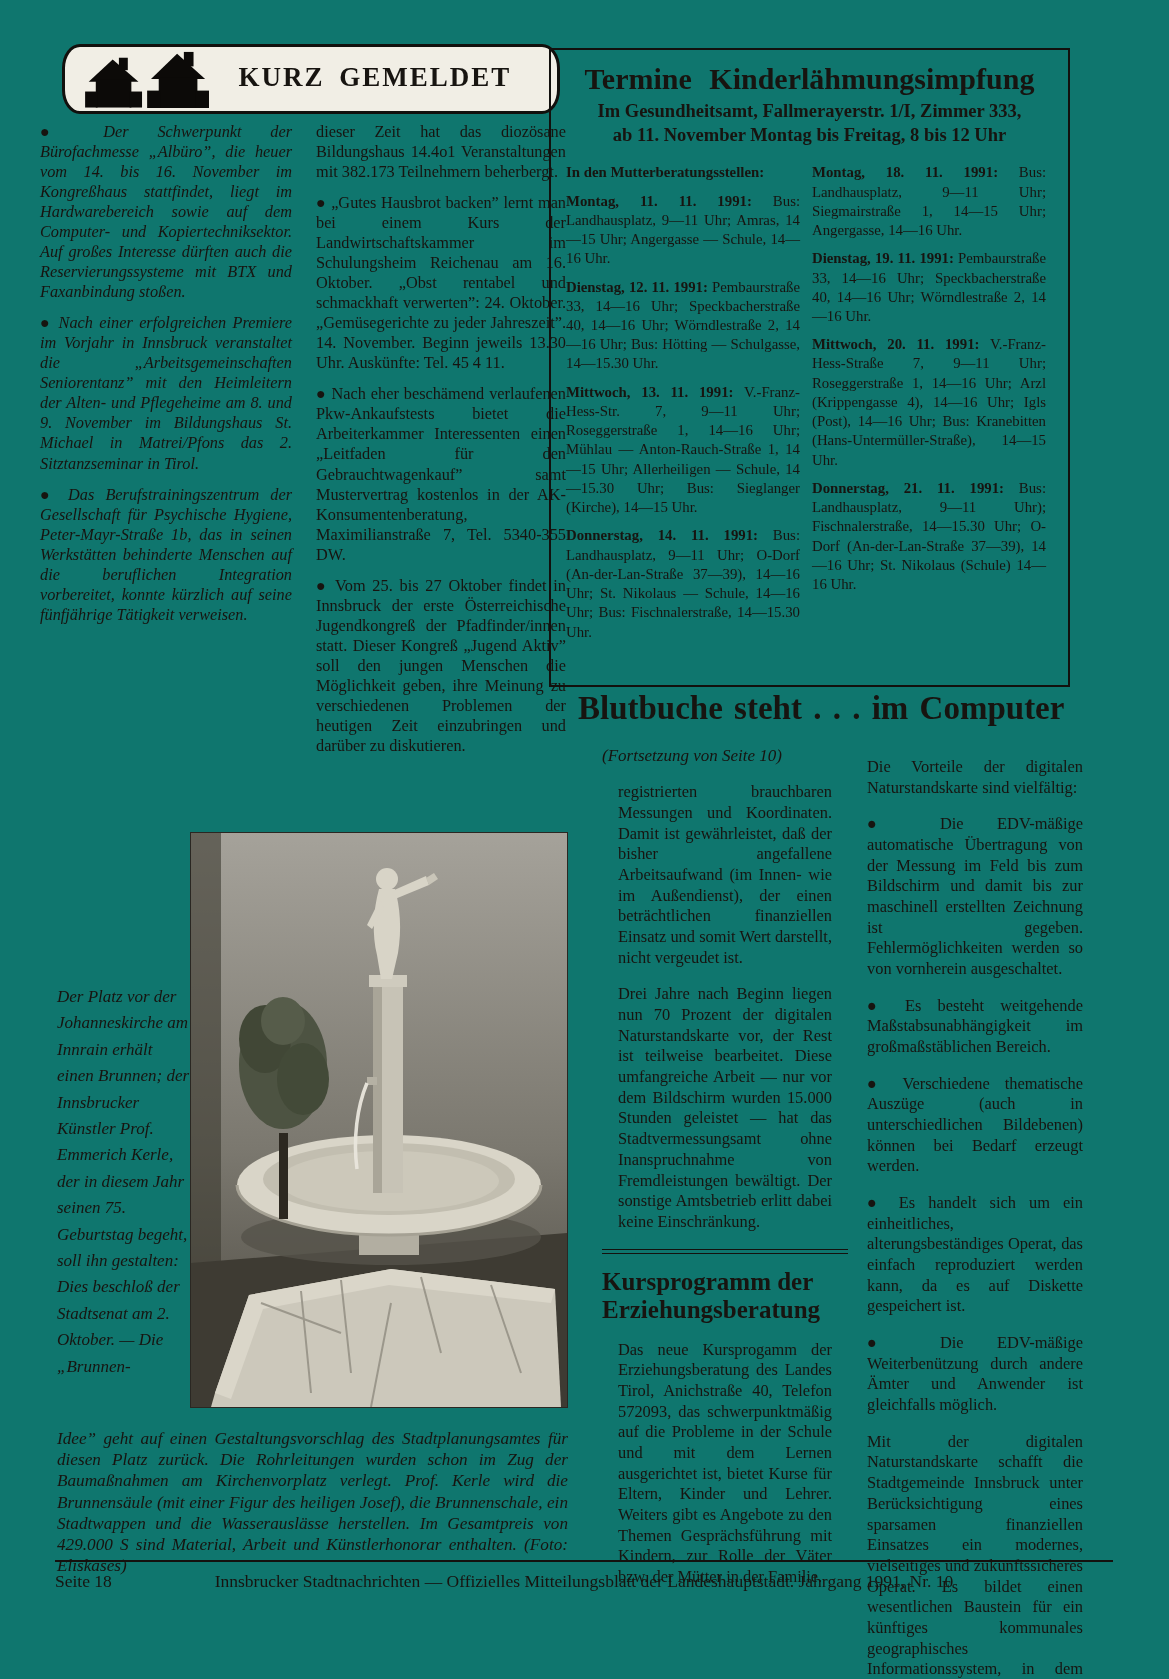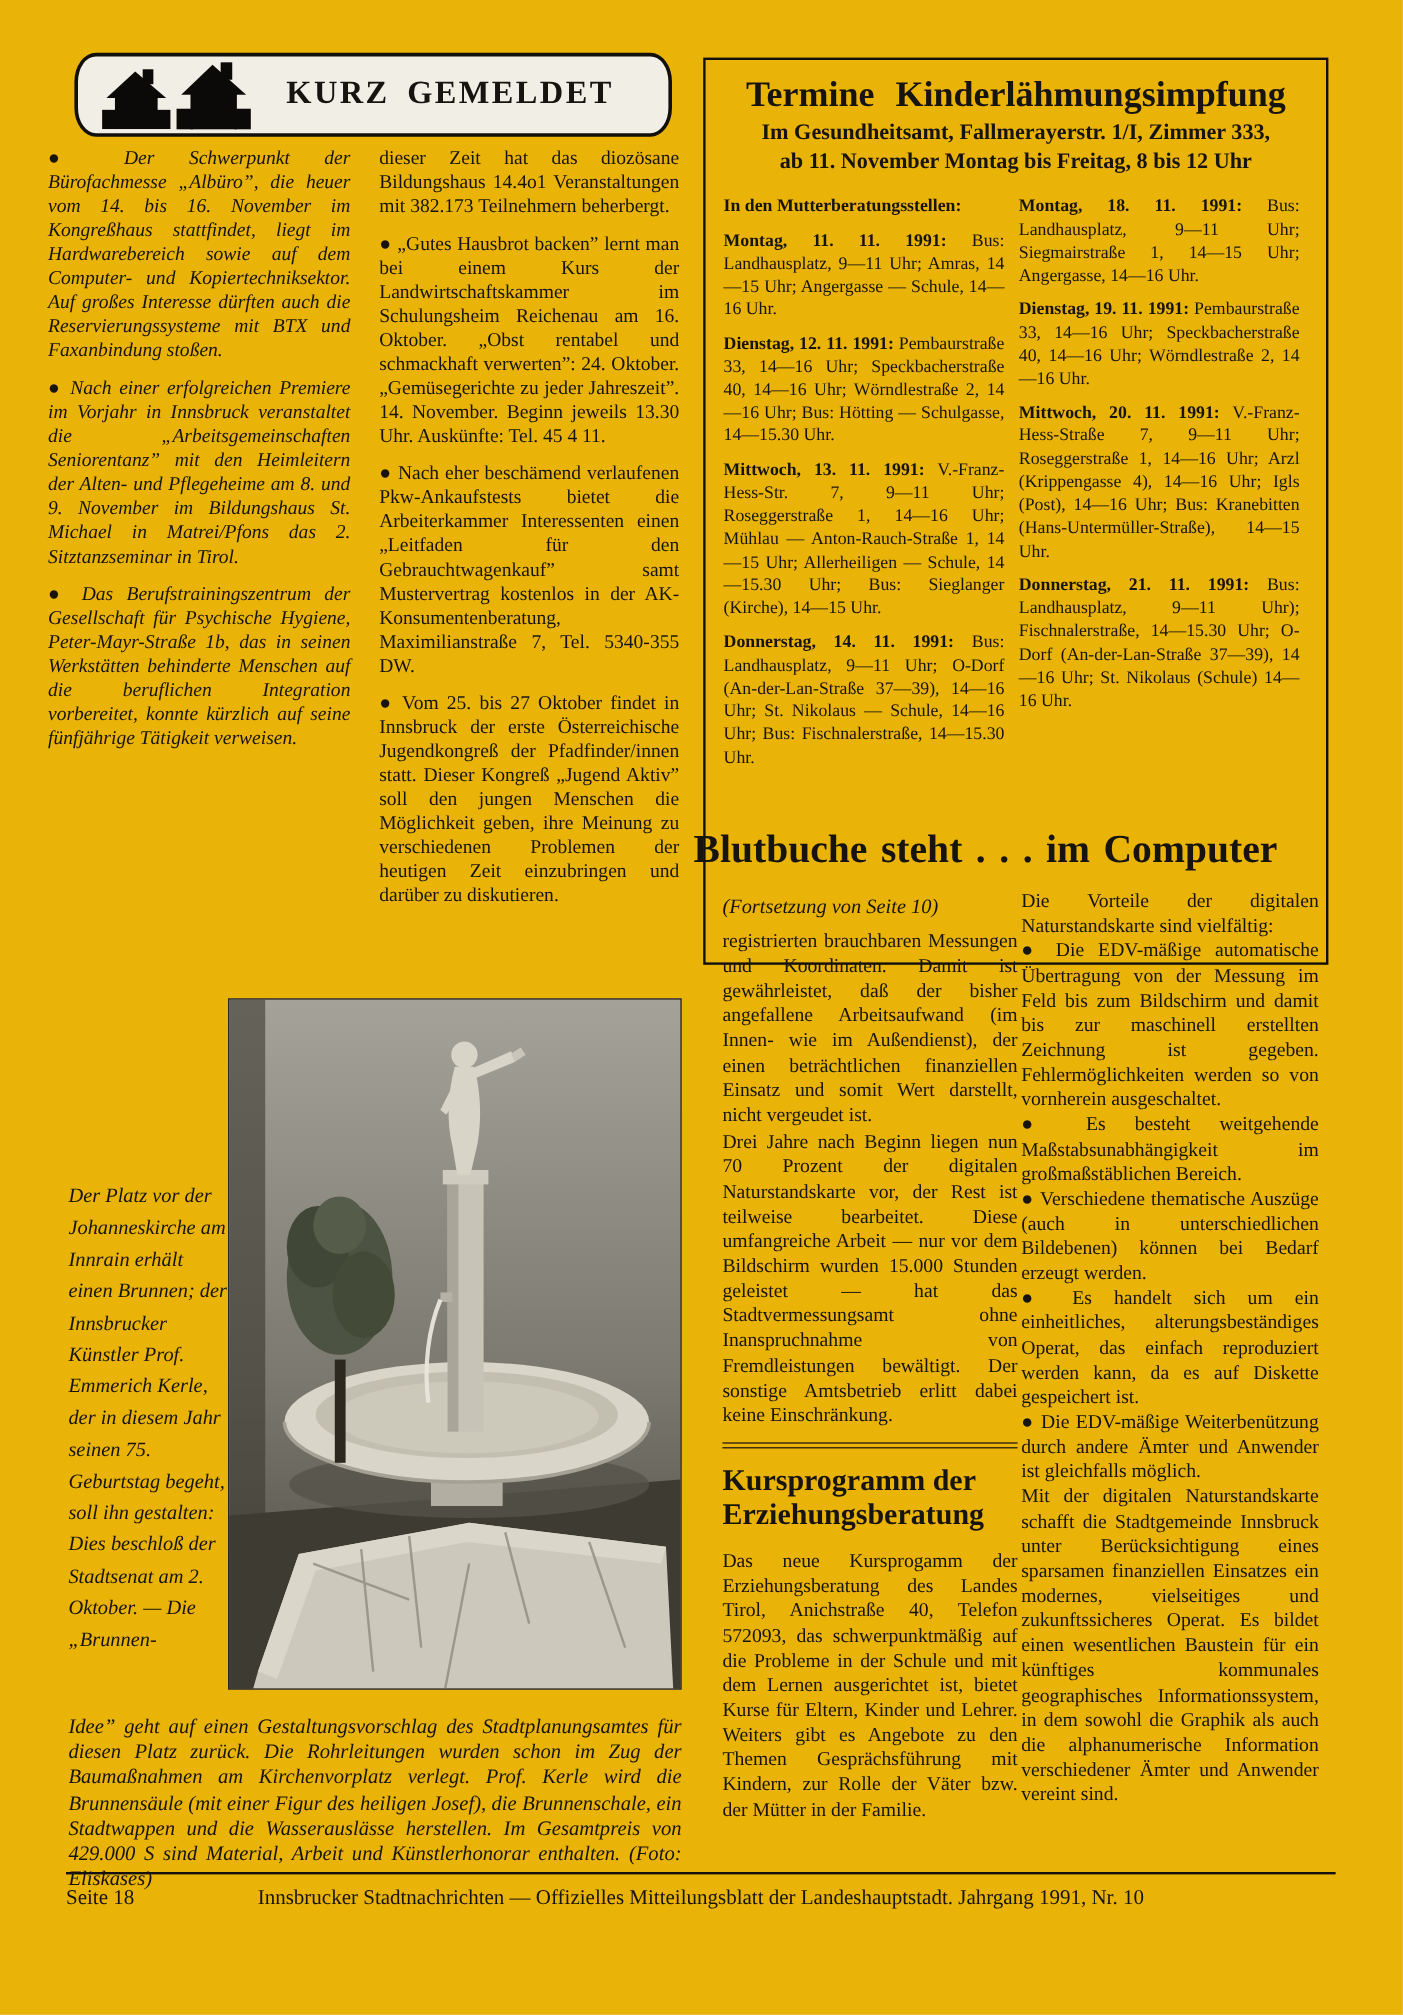--- a/index.html
+++ b/index.html
@@ -1,55 +1,55 @@
 <!DOCTYPE html>
 <html lang="de"><head>
 <meta charset="utf-8">
 <style>
   html,body{margin:0;padding:0;}
   body{background:#d8d5cd;}
   .page{
     position:relative;width:1169px;height:1679px;margin:0 auto;
-    background:#eab308;color:#171410;overflow:hidden;
+    background:#0f766e;color:#171410;overflow:hidden;
     font-family:"Liberation Serif","DejaVu Serif",serif;
   }
   
   .kurz-box{
     position:absolute;left:62px;top:44px;width:492px;height:64px;
     border:3px solid #12100d;border-radius:18px/24px;background:#f1eee5;
   }
   .kurz-box .icon{position:absolute;left:16px;top:3px;width:140px;height:58px;}
   .kurz-title{
     position:absolute;left:160px;top:15px;width:300px;text-align:center;
     font-size:27px;font-weight:bold;letter-spacing:2px;word-spacing:6px;
   }
   
   .ncol{position:absolute;width:252px;font-size:16.3px;line-height:1.23;text-align:justify;}
   .ncol p{margin:0 0 11px;}
   .col1{left:40px;top:122px;font-style:italic;}
   .col2{left:316px;top:122px;width:250px;}
   
   .termine-box{
-    position:absolute;left:586px;top:48px;width:521px;height:756px;
+    position:absolute;left:549px;top:48px;width:521px;height:639px;
     border:2.5px solid #12100d;box-sizing:border-box;padding:10px 15px 14px;
   }
   .termine-title{text-align:center;font-size:30px;font-weight:bold;word-spacing:10px;margin:2px 0 4px;}
   .t-sub{text-align:center;font-size:18.5px;font-weight:bold;line-height:1.28;}
   .t-columns{display:flex;gap:12px;margin-top:16px;}
   .t-col{width:234px;font-size:14.8px;line-height:1.3;text-align:justify;}
   .t-col p{margin:0 0 9px;}
   .t-head{font-weight:bold;}
   .t-col strong{font-weight:bold;}
   
   .blut-title{
     position:absolute;left:578px;top:690px;width:522px;
     font-size:33px;font-weight:bold;white-space:nowrap;word-spacing:3px;
   }
   .acol{position:absolute;font-size:16.4px;line-height:1.26;text-align:justify;}
-  .acol p{margin:0;}
+  .acol p{margin:16px;}
   .blut-left{left:602px;top:745px;width:246px;}
   .blut-right{left:851px;top:741px;width:248px;}
   .fortsetzung{font-style:italic;font-size:17px;margin:0 0 8px !important;}
   .gap{margin-bottom:2px !important;}
   .kurs-rule{height:3px;border-top:1.8px solid #14110e;border-bottom:1.2px solid #14110e;margin:12px 0 14px;}
   .kurs-title{font-size:25px;font-weight:bold;line-height:1.12;text-align:left;margin:0 0 14px !important;}
   
   .photo{
     position:absolute;left:190px;top:832px;width:376px;height:574px;
     border:1px solid #2a2722;background:#6e6b63;

